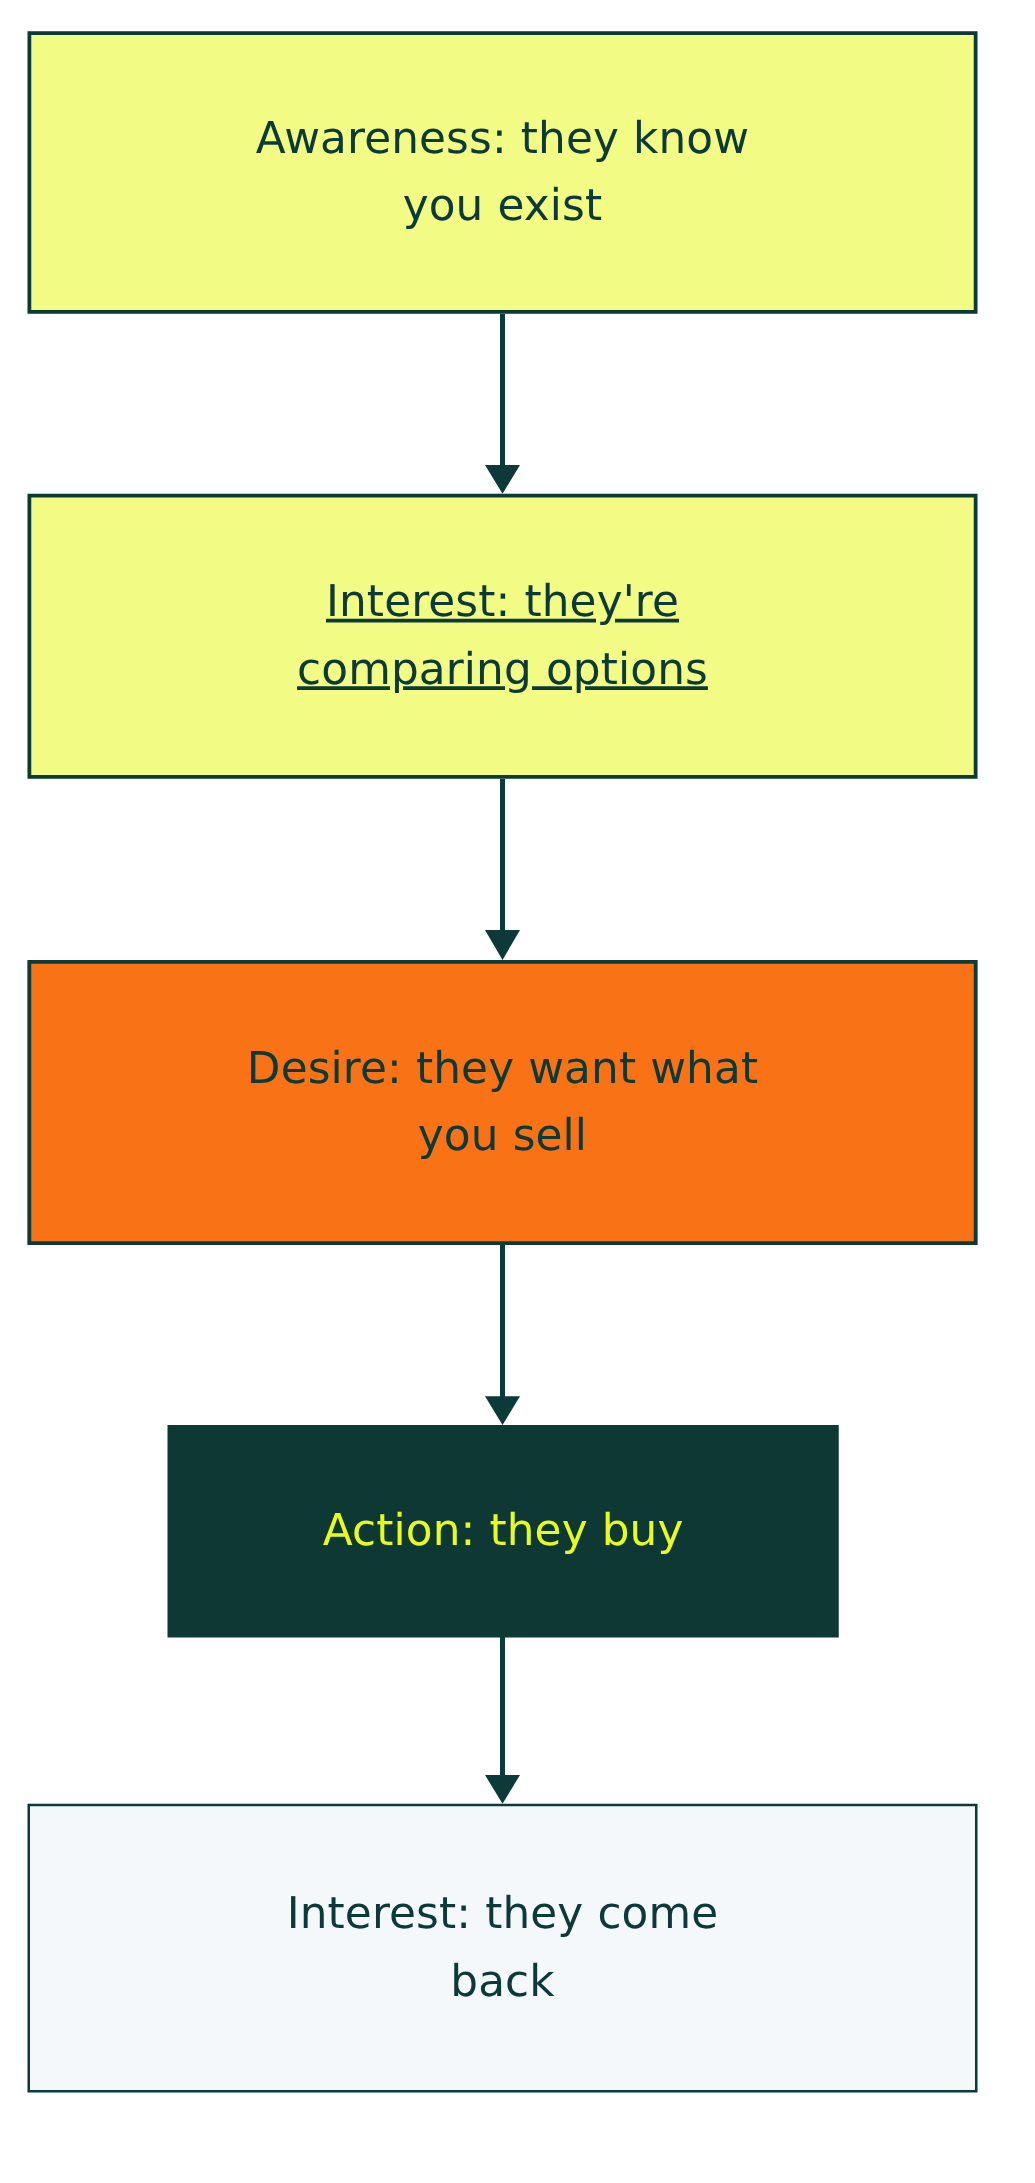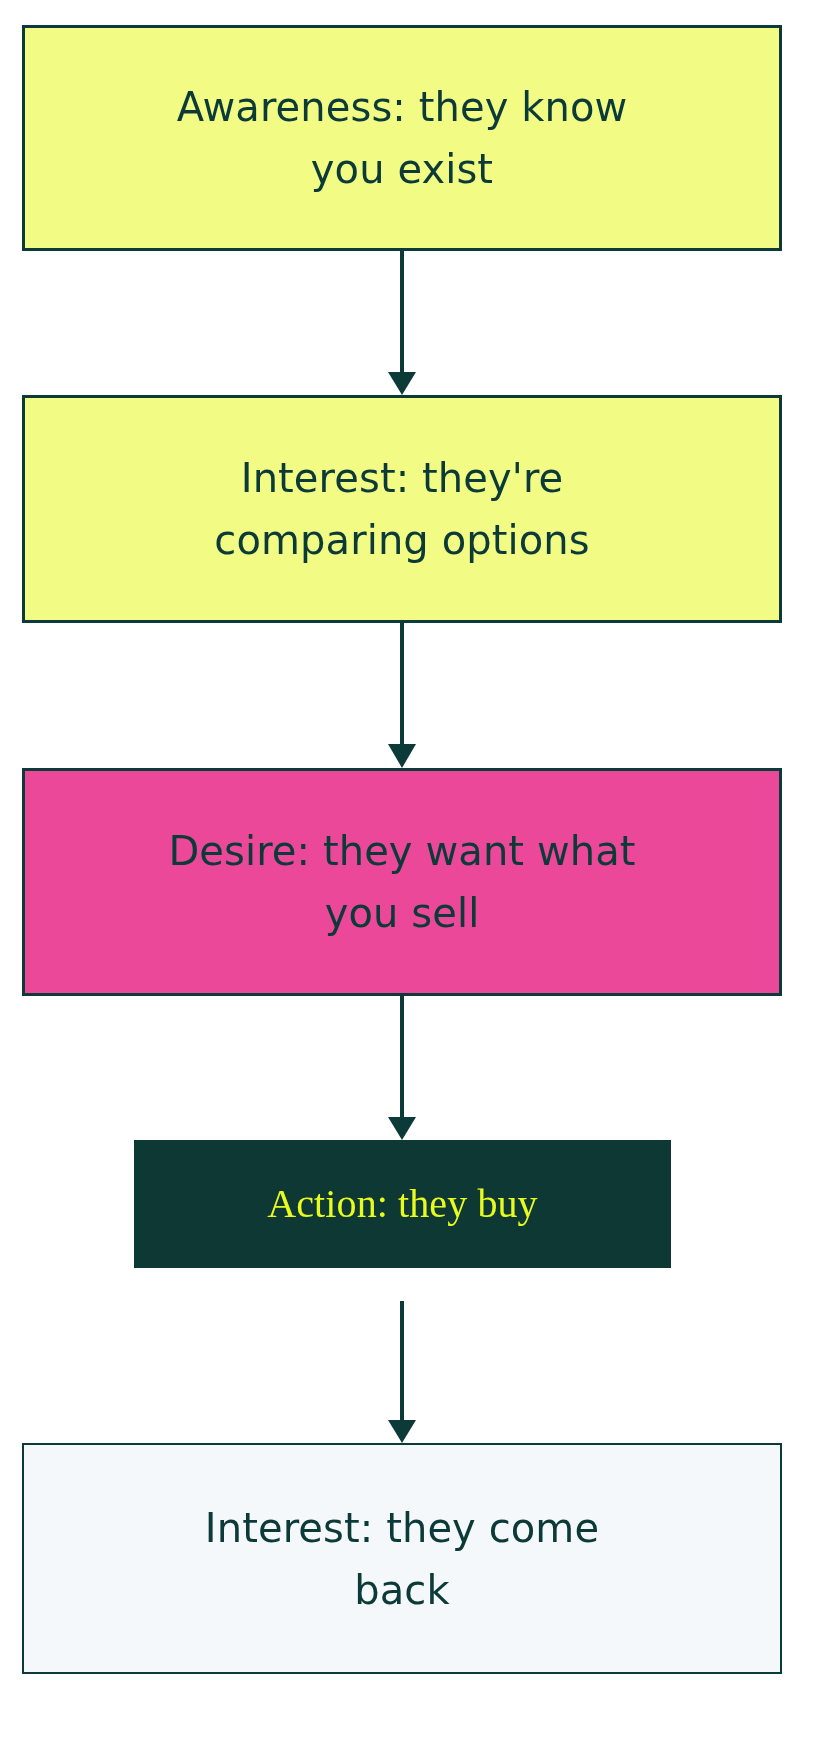--- a/index.html
+++ b/index.html
@@ -31,21 +31,21 @@
     align-items: center;
     justify-content: center;
     text-align: center;
     border: 3px solid #0b3a38;
     padding: 0 28px;
   }
 
   .node-label {
     display: block;
     width: 100%;
-    font-size: 40px;
+    font-size: 35px;
     line-height: 1.55;
     letter-spacing: 0.1px;
     white-space: pre-line;
     font-weight: 400;
   }
 
   
   #node-awareness {
     left: 22px;  top: 25px;
     width: 760px; height: 226px;
@@ -53,24 +53,23 @@
   #node-interest {
     left: 22px;  top: 395px;
     width: 760px; height: 228px;
   }
   #node-desire {
     left: 22px;  top: 768px;
     width: 760px; height: 228px;
   }
   #node-action {
     left: 134px; top: 1140px;
-    width: 537px; height: 128px;
+    width: 537px; height: 170px;
     border-width: 0;
     padding: 0 20px;
-    font-family: Liberation Serif, serif;
   }
   #node-retention {
     left: 22px;  top: 1443px;
     width: 760px; height: 231px;
     border-width: 2px;
   }
 
   
   #connectors {
     position: absolute;
@@ -105,26 +104,26 @@
       <line x1="402" y1="1301" x2="402" y2="1422" stroke="#0b3a38" stroke-width="4"></line>
       <polygon points="388,1420 416,1420 402,1443" fill="#0b3a38"></polygon>
     </g>
   </svg>
 
   <div class="node" id="node-awareness" style="background: rgb(242, 251, 131); border-color: rgb(11, 58, 56); color: rgb(11, 58, 56);">
     <span class="node-label">Awareness: they know
 you exist</span>
   </div>
 
-  <div class="node" id="node-interest" style="background: rgb(242, 251, 131); border-color: rgb(11, 58, 56); color: rgb(11, 58, 56);">
+  <div class="node" id="node-interest" style="background: rgb(242, 251, 131); border-color: rgb(11, 58, 56); color: rgb(11, 58, 56); text-decoration: underline;">
     <span class="node-label">Interest: they're
 comparing options</span>
   </div>
 
-  <div class="node" id="node-desire" style="background: #ec4899; border-color: rgb(11, 58, 56); color: rgb(11, 58, 56);">
+  <div class="node" id="node-desire" style="background: #f97316; border-color: rgb(11, 58, 56); color: rgb(11, 58, 56);">
     <span class="node-label">Desire: they want what
 you sell</span>
   </div>
 
   <div class="node" id="node-action" style="background: rgb(13, 56, 52); border-color: rgb(13, 56, 52); color: rgb(232, 251, 30);">
     <span class="node-label">Action: they buy</span>
   </div>
 
   <div class="node" id="node-retention" style="background: rgb(245, 248, 250); border-color: rgb(11, 58, 56); color: rgb(11, 58, 56);">
     <span class="node-label">Interest: they come

